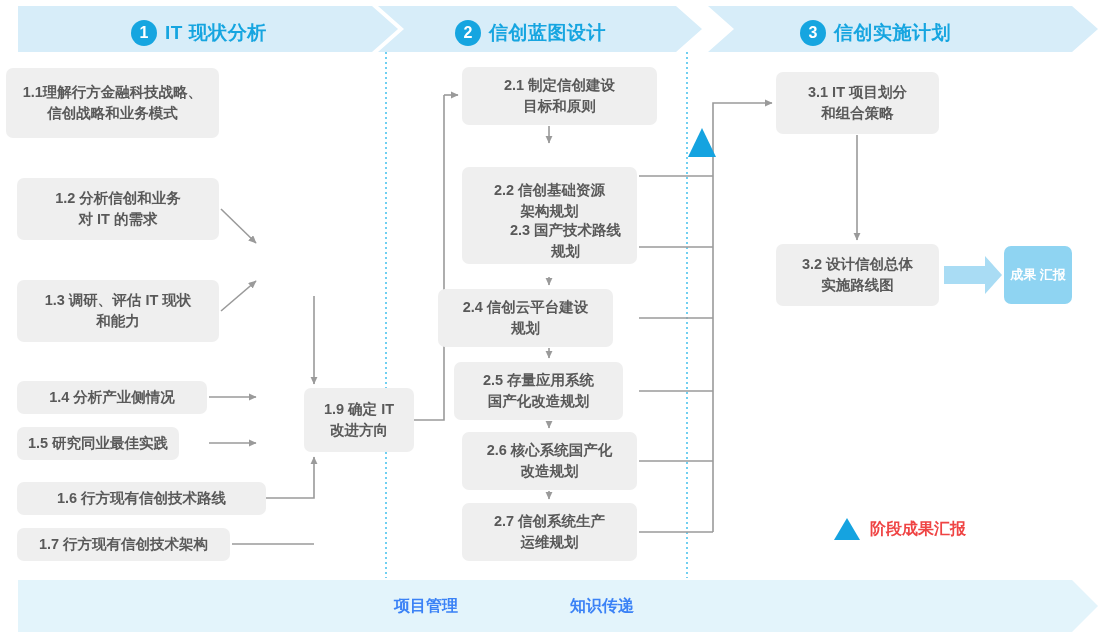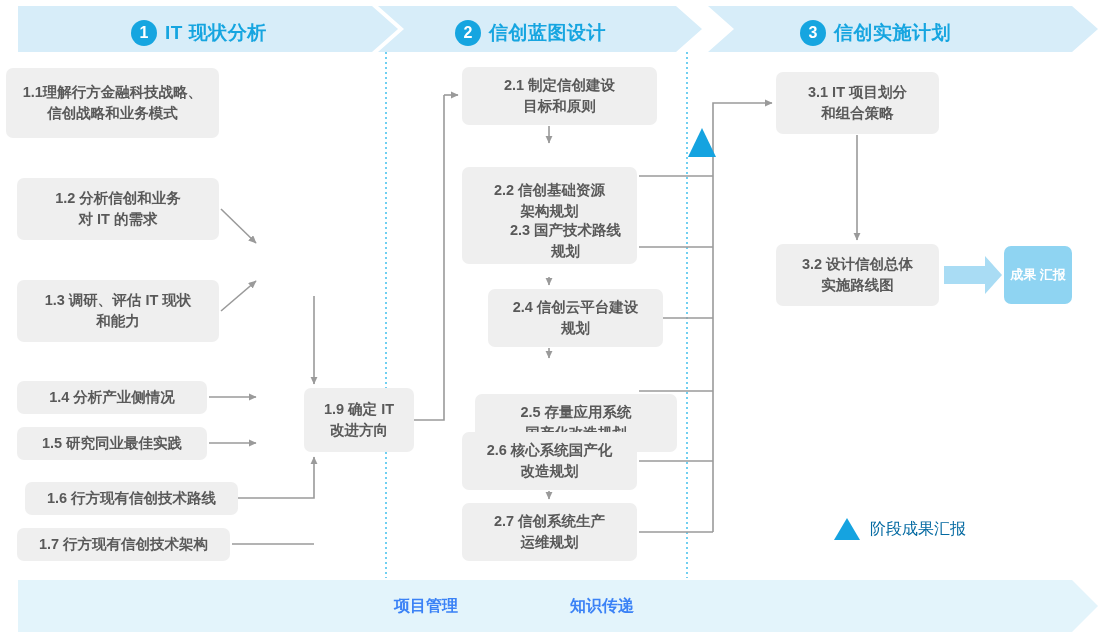--- a/index.html
+++ b/index.html
@@ -89,23 +89,23 @@
     gap:10px;
     z-index:5;
   }
   .legend-tri{
     width:0;height:0;
     border-left:13px solid transparent;
     border-right:13px solid transparent;
     border-bottom:22px solid #15A3E0;
   }
   .legend-text{
-    color:#0369a1;
+    color:#ef4444;
     font-size:16px;
-    font-weight:normal;
+    font-weight:bold;
     white-space:nowrap;
   }
   
   .bottom-label{
     position:absolute;
     color:#3b82f6;
     font-size:16px;
     font-weight:bold;
     white-space:nowrap;
     z-index:5;
@@ -219,26 +219,26 @@
     <div>
         <span>1.3 调研、评估 IT 现状</span>
         <span>和能力</span>
       </div>
   </div>
   <div class="box" style="left:17px;top:381px;width:190px;height:33px;">
     <div>
         <span>1.4 分析产业侧情况</span>
       </div>
   </div>
-  <div class="box" style="left:17px;top:427px;width:190px;height:33px;">
+  <div class="box" style="left:17px;top:427px;width:162px;height:33px;">
     <div>
         <span>1.5 研究同业最佳实践</span>
       </div>
   </div>
-  <div class="box" style="left:17px;top:482px;width:213px;height:33px;margin-left:8px;">
+  <div class="box" style="left:17px;top:482px;width:249px;height:33px;">
     <div>
         <span>1.6 行方现有信创技术路线</span>
       </div>
   </div>
   <div class="box" style="left:17px;top:528px;width:213px;height:33px;">
     <div>
         <span>1.7 行方现有信创技术架构</span>
       </div>
   </div>
 
@@ -260,27 +260,27 @@
         <span>2.2 信创基础资源</span>
         <span>架构规划</span>
       </div>
   </div>
   <div class="box" style="left:462px;top:218px;width:175px;height:46px;padding-left:40px;">
     <div>
         <span>2.3 国产技术路线</span>
         <span>规划</span>
       </div>
   </div>
-  <div class="box" style="left:488px;top:289px;width:175px;height:58px;">
+  <div class="box" style="left:438px;top:289px;width:175px;height:58px;">
     <div>
         <span>2.4 信创云平台建设</span>
         <span>规划</span>
       </div>
   </div>
-  <div class="box" style="left:475px;top:362px;width:202px;height:58px;margin-top:32px;">
+  <div class="box" style="left:454px;top:362px;width:169px;height:58px;">
     <div>
         <span>2.5 存量应用系统</span>
         <span>国产化改造规划</span>
       </div>
   </div>
   <div class="box" style="left:462px;top:432px;width:175px;height:58px;">
     <div>
         <span>2.6 核心系统国产化</span>
         <span>改造规划</span>
       </div>

